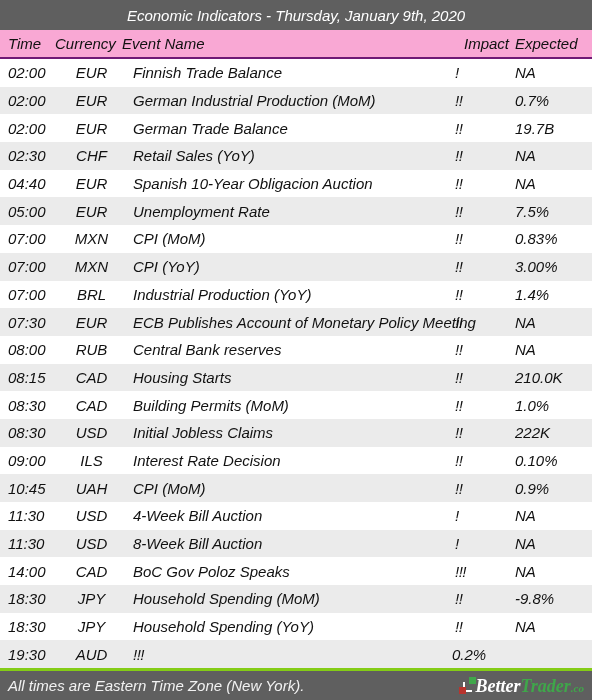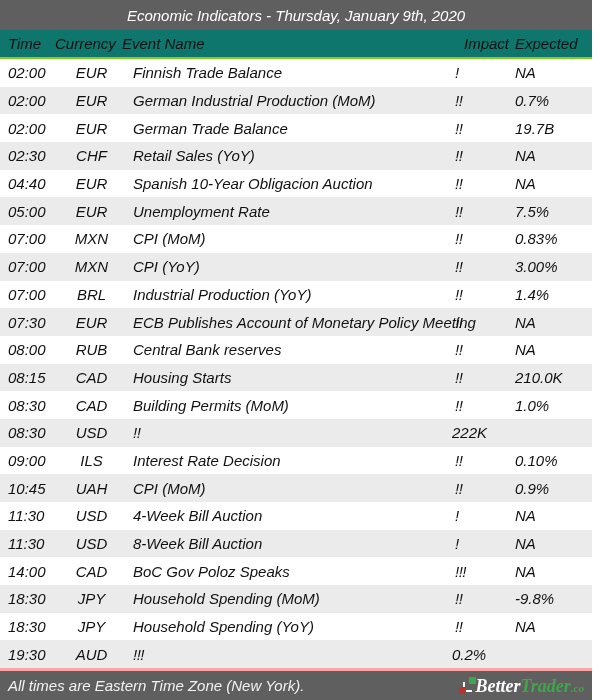--- a/index.html
+++ b/index.html
@@ -14,22 +14,22 @@
     position:relative;
     font-style:italic;
   }
   .titlebar {
     flex:none; height:30px; background:#5f5f5f; color:#ffffff;
     display:flex; align-items:center; justify-content:center;
     font-size:15px;
   }
   .colheads {
     flex:none; height:29px; position:relative;
-    border-bottom:2px solid #84cc16;
-    background:#0f766e;
+    border-bottom:2px solid #701a75;
+    background:#f9a8d4;
   }
   .colheads .h {
     position:absolute; top:0; bottom:0;
     display:flex; align-items:center;
     color:#111; white-space:nowrap;
   }
   .h-time     { left:8px; }
   .h-currency { left:55px; }
   .h-event    { left:122px; }
   .h-impact   { left:464px; }
@@ -42,21 +42,21 @@
     background:#ffffff;
   }
   .row:nth-child(even) { background:#ebebeb; }
   .c-time   { padding-left:8px; white-space:nowrap; }
   .c-cur    { text-align:center; white-space:nowrap; }
   .c-event  { padding-left:5px; white-space:nowrap; overflow:visible; }
   .c-impact { padding-left:5px; white-space:nowrap; letter-spacing:-0.5px; }
   .c-exp    { padding-left:2px; white-space:nowrap; }
   .footerbar {
     flex:none; height:32px; background:#5f5f5f;
-    border-top:3px solid #fca5a5;
+    border-top:3px solid #84cc16;
     display:flex; align-items:center; justify-content:space-between;
     padding:0 8px 0 8px;
     color:#f2f2f2;
   }
   .tz-note { font-size:15px; }
   .brand { display:flex; align-items:center; cursor:pointer; }
   .brand-mark { position:relative; width:17px; height:17px; flex:none; }
   .brand-mark .sq-green {
     position:absolute; top:0; right:0; width:7px; height:7px; background:#3fa74a;
   }
@@ -180,20 +180,21 @@
       <div class="row">
       <span class="c-time">08:30</span>
       <span class="c-cur">CAD</span>
       <span class="c-event">Building Permits (MoM)</span>
       <span class="c-impact">!!</span>
       <span class="c-exp">1.0%</span>
     </div>
       <div class="row">
       <span class="c-time">08:30</span>
       <span class="c-cur">USD</span>
+      <span class="c-event">Initial Jobless Claims</span>
       <span class="c-impact">!!</span>
       <span class="c-exp">222K</span>
     </div>
       <div class="row">
       <span class="c-time">09:00</span>
       <span class="c-cur">ILS</span>
       <span class="c-event">Interest Rate Decision</span>
       <span class="c-impact">!!</span>
       <span class="c-exp">0.10%</span>
     </div>

